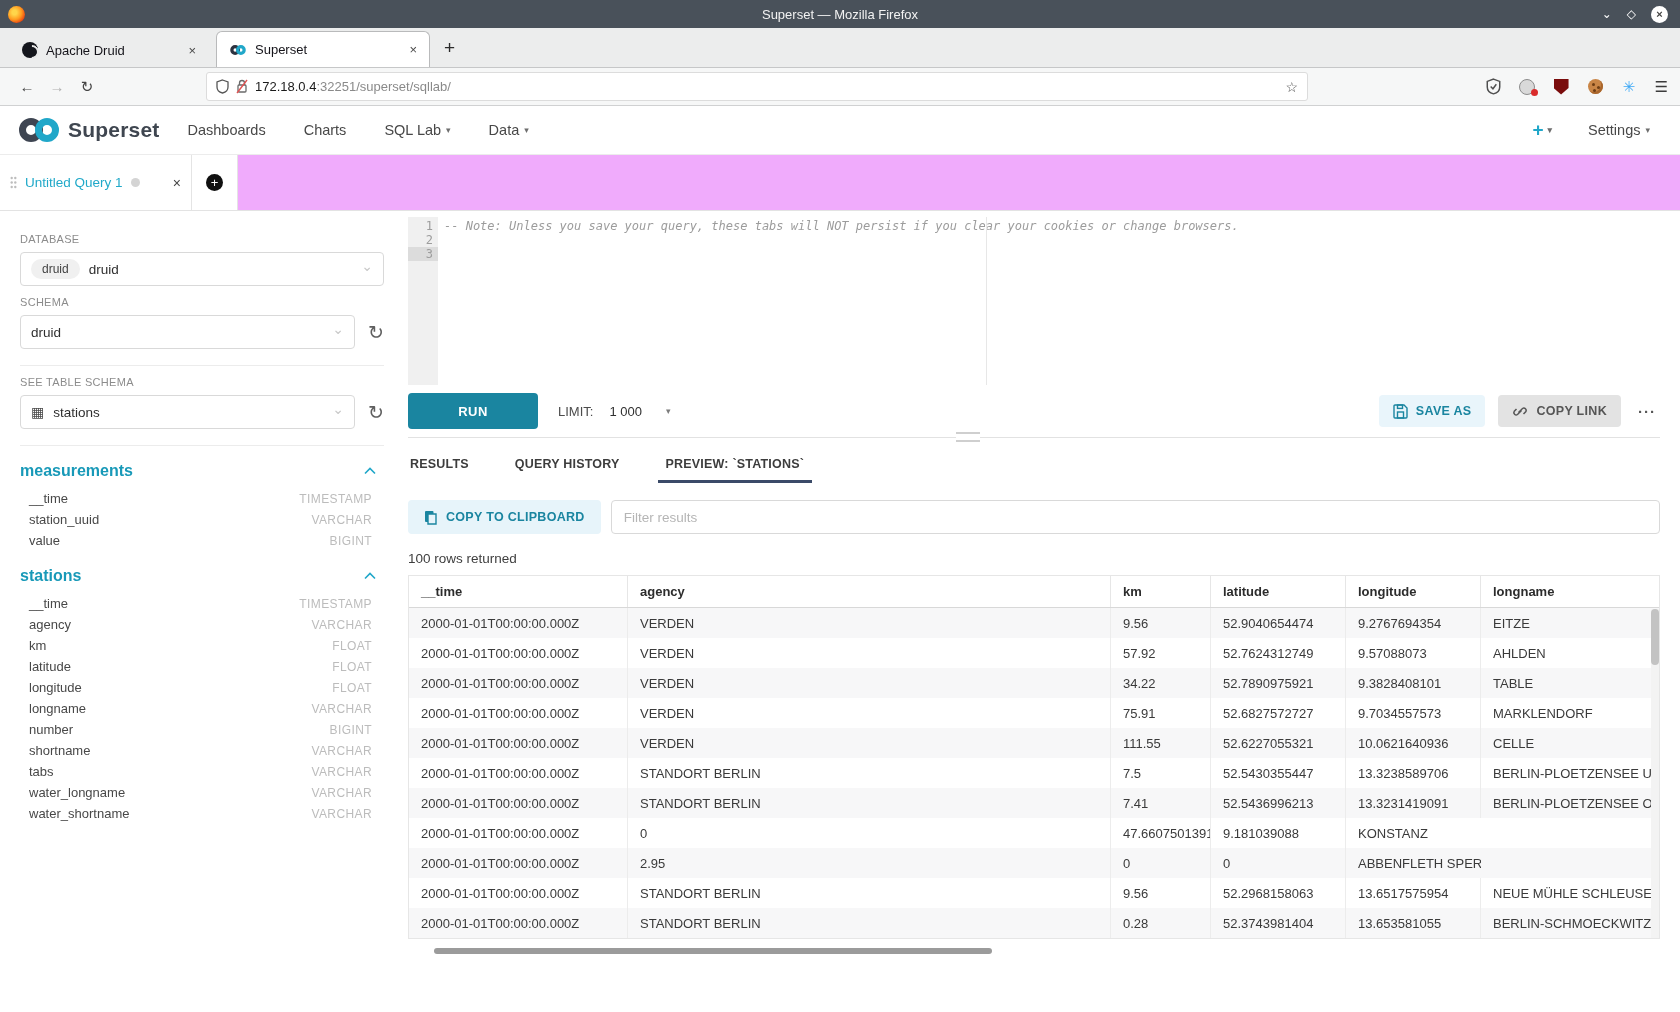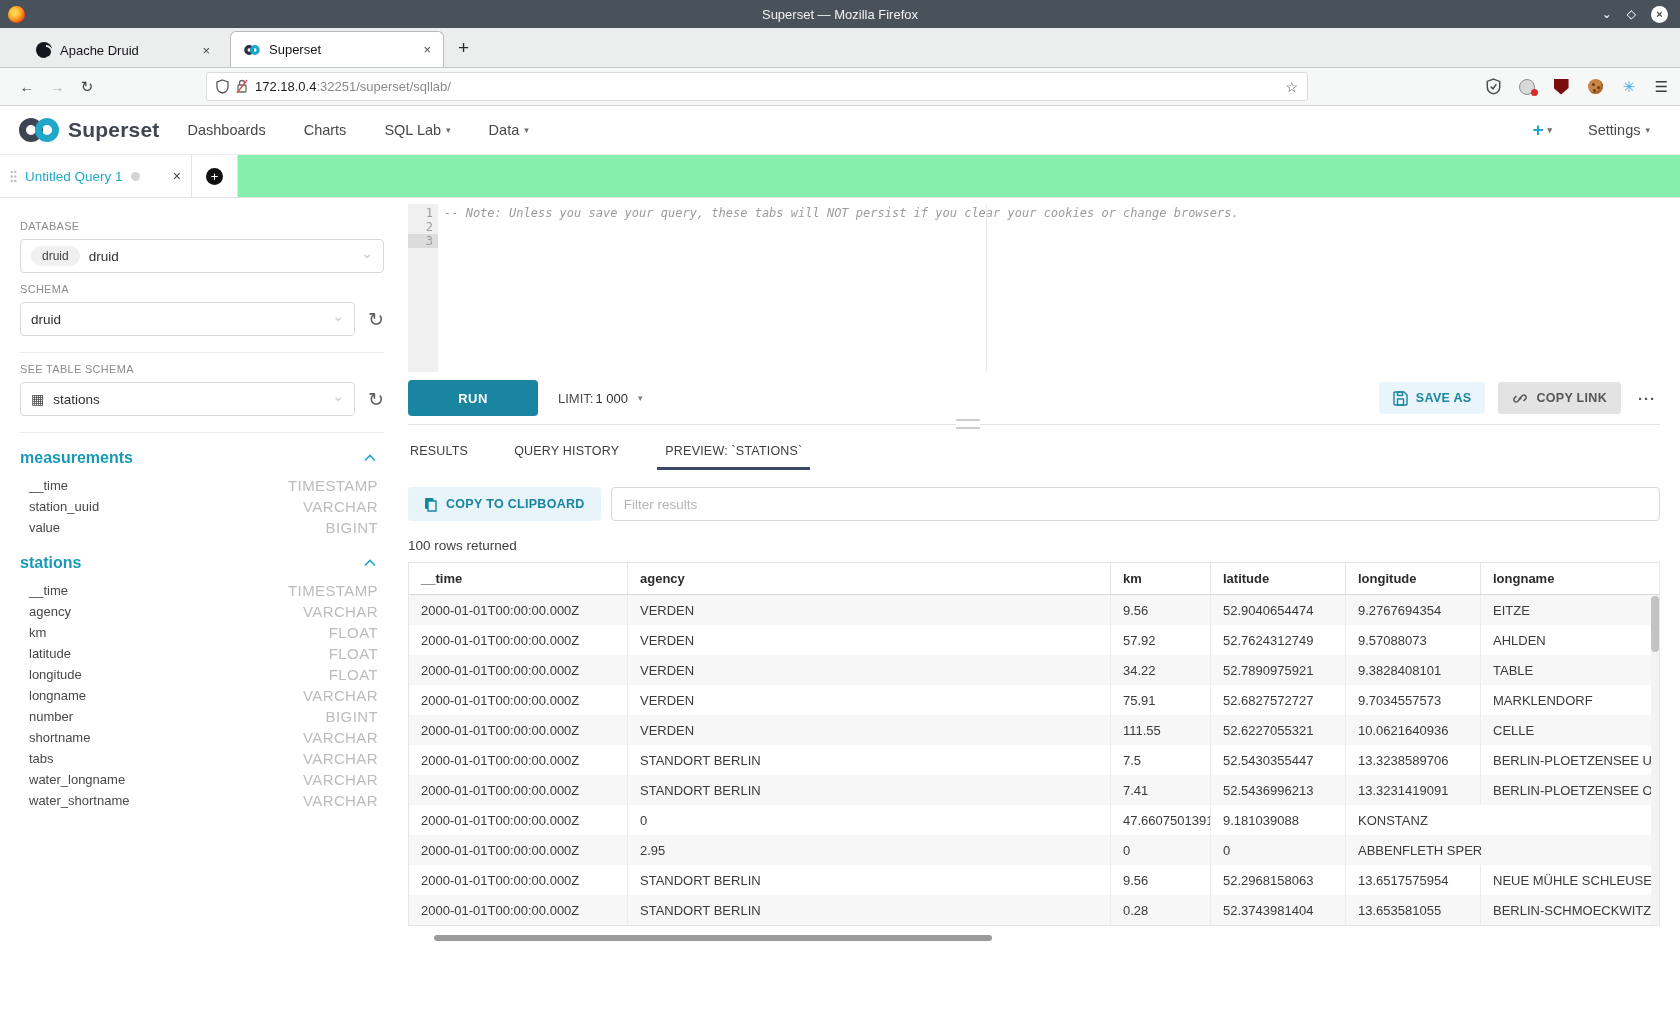--- a/index.html
+++ b/index.html
@@ -10,21 +10,21 @@
   .titlebar{height:28px;background:#49515a;display:flex;align-items:center;position:relative;color:#f2f2f2}
   .ff-icon{width:17px;height:17px;border-radius:50%;margin-left:8px;
     background:radial-gradient(circle at 38% 38%,#ffd54a 0 16%,#ff9a1f 48%,#e4300e 82%)}
   .tb-title{position:absolute;left:50%;transform:translateX(-50%);font-size:13px}
   .tb-controls{margin-left:auto;display:flex;align-items:center;gap:15px;padding-right:12px}
   .tb-ctl{font-size:12px;color:#fff;line-height:1}
   .close-circle{width:17px;height:17px;background:#fff;color:#444;border-radius:50%;
     display:flex;align-items:center;justify-content:center;font-size:11px;font-weight:bold}
 
   .tabstrip{height:40px;background:#eceded;border-bottom:1px solid #c6c7c8;
-    display:flex;align-items:flex-end;padding-left:24px}
+    display:flex;align-items:flex-end;padding-left:10px}
   .btab{height:34px;display:flex;align-items:center;gap:8px;padding:0 12px;font-size:13px;color:#15141a;width:198px}
   .btab.active{background:#fff;border:1px solid #b9babb;border-bottom:none;border-radius:6px 6px 0 0;margin-left:8px;width:214px;height:36px}
   .btab .title{flex:1;overflow:hidden;white-space:nowrap}
   .tabclose{color:#4a4a4a;font-size:13px}
   .fav-druid{width:16px;height:16px;border-radius:50%;background:#14161c;position:relative;flex:none}
   .fav-druid:after{content:"";position:absolute;left:3px;top:3px;width:10px;height:10px;border-radius:50%;border:2px solid #e8e8e8;border-left-color:transparent;border-bottom-color:transparent;transform:rotate(45deg)}
   .newtab{font-size:19px;color:#2b2b2b;margin:0 0 8px 14px}
 
   .urlrow{height:38px;background:#f6f7f7;border-bottom:1px solid #d0d1d2;display:flex;align-items:center;padding:0 12px}
   .navbtn{font-size:15px;color:#454545;width:30px;text-align:center}
@@ -49,21 +49,21 @@
   .brand{display:flex;align-items:center;gap:6px;margin-right:28px}
   .brand-text{font-size:21px;font-weight:bold;color:#3f4650;letter-spacing:.2px}
   .nav-items{display:flex;align-items:center;gap:38px}
   .nav-item{font-size:14.5px;color:#484848;display:flex;align-items:center;gap:5px}
   .caret{font-size:9px;color:#6e6e6e}
   .nav-right{margin-left:auto;display:flex;align-items:center;gap:36px;padding-right:14px}
   .plus-btn{color:#20a7c9;font-size:19px;font-weight:bold;display:flex;align-items:center;gap:4px}
   .settings{font-size:14.5px;color:#484848;display:flex;align-items:center;gap:5px}
 
   
-  .qstrip{height:43px;background:#86efac;border-bottom:1px solid #e3e3e3;display:flex;align-items:stretch}
+  .qstrip{height:56px;background:#f0abfc;border-bottom:1px solid #e3e3e3;display:flex;align-items:stretch}
   .qtab{width:192px;background:#fff;display:flex;align-items:center;gap:8px;padding:0 10px;border-right:1px solid #e4e4e4}
   .qtab-title{color:#21a9c9;font-size:13.5px}
   .qtab-dot{width:9px;height:9px;border-radius:50%;background:#d4d4d4}
   .qtab-close{margin-left:auto;color:#454545;font-size:14px}
   .qadd{width:46px;background:#fff;display:flex;align-items:center;justify-content:center;border-right:1px solid #e4e4e4}
   .qadd-circle{width:17px;height:17px;border-radius:50%;background:#101010;color:#fff;font-size:13px;
     display:flex;align-items:center;justify-content:center;line-height:1}
 
   
   .content{display:flex;height:814px}
@@ -75,57 +75,57 @@
   .pill{background:#f0f0f0;border-radius:11px;padding:3px 11px;font-size:12px;color:#444}
   .chev{margin-left:auto;color:#c9c9c9;font-size:14px;line-height:0;margin-top:-6px}
   .refresh{font-size:19px;color:#5f5f5f;line-height:1}
   .grid-ico{font-size:14px;color:#484848;line-height:1}
   .sb-div{border:none;border-top:1px solid #ececec;margin:16px 0 4px}
   .tbl-head{display:flex;align-items:center;margin:16px 0 8px}
   .tbl-name{color:#1899b8;font-size:16px;font-weight:bold}
   .tbl-collapse{margin-left:auto;margin-right:8px;line-height:0}
   .col-row{display:flex;align-items:center;height:21px;padding-left:9px}
   .col-name{font-size:13px;color:#484848}
-  .col-type{margin-left:auto;margin-right:6px;font-size:15px;color:#bcbcbc;letter-spacing:.4px}
+  .col-type{margin-left:auto;margin-right:12px;font-size:12px;color:#bcbcbc;letter-spacing:.4px}
 
   .main{flex:1;margin-right:20px;padding-left:8px;display:flex;flex-direction:column}
 
   
   .editor{height:168px;margin-top:6px;display:flex;position:relative;overflow:hidden}
   .gutter{width:30px;background:#f0f0f0;color:#9d9d9d;flex:none;
     font:12px/14px "DejaVu Sans Mono",monospace;text-align:right;padding-top:2px}
   .gutter .ln{height:14px;padding-right:5px}
   .gutter .ln.active{background:#dcdcdc}
   .code{flex:1;position:relative;font:12px/14px "DejaVu Sans Mono",monospace;padding-top:2px}
   .cline{height:14px;white-space:pre;padding-left:6px}
   .cline.comment{color:#9c9c9c;font-style:italic}
   .cline.active{background:#fbf6cd;font-weight:bold;color:#111}
   .cursor{display:inline-block;width:2px;height:12px;background:#000;vertical-align:-2px;margin-left:1px}
   .print-margin{position:absolute;left:548px;top:0;bottom:0;width:1px;background:#e7e7e7}
 
   
   .ed-toolbar{height:52px;display:flex;align-items:center}
   .run{width:130px;height:36px;background:#1a85a0;color:#fff;font-weight:bold;font-size:13px;
     letter-spacing:.4px;border-radius:4px;display:flex;align-items:center;justify-content:center}
-  .limit{margin-left:20px;font-size:13px;color:#4c4c4c;display:flex;align-items:center;gap:2px}
+  .limit{margin-left:20px;font-size:13px;color:#4c4c4c;display:flex;align-items:center;gap:16px}
   .limit-val{color:#303030}
   .limit-caret{font-size:9px;color:#7c7c7c;margin-left:8px}
   .right-group{margin-left:auto;display:flex;align-items:center;gap:13px}
   .btn{height:32px;display:flex;align-items:center;gap:8px;padding:0 14px;border-radius:4px;
     font-size:12.5px;font-weight:bold;letter-spacing:.3px}
   .saveas{background:#e9f5fb;color:#1a85a0}
   .copylink{background:#e3e3e3;color:#565656}
   .more-dots{color:#565656;font-size:15px;letter-spacing:1px;margin:0 4px;font-weight:bold}
 
   .splitter{position:relative;border-top:1px solid #e2e2e2;height:8px}
   .grip{position:absolute;left:548px;top:-6px;width:24px;height:10px;background:#fff;
     border-top:2px solid #cfcfcf;border-bottom:2px solid #cfcfcf}
 
   
-  .stabs{display:flex;gap:42px;height:38px;align-items:stretch;font-size:12.5px;color:#3d3d3d;font-weight:400}
+  .stabs{display:flex;gap:42px;height:38px;align-items:stretch;font-size:12.5px;color:#3d3d3d;font-weight:700}
   .stab{display:flex;align-items:center;position:relative;padding:0 2px;letter-spacing:.2px}
   .stab.active:after{content:"";position:absolute;left:-6px;right:-6px;bottom:0;height:3px;background:#3b4a68}
 
   .res-toolbar{margin-top:17px;display:flex;gap:10px;height:34px}
   .copyclip{display:flex;align-items:center;gap:9px;background:#e7f4fa;color:#1a85a0;
     font-weight:bold;font-size:12.5px;letter-spacing:.3px;padding:0 16px;border-radius:4px}
   .filter{flex:1;height:34px;border:1px solid #d9d9d9;border-radius:4px;padding:0 12px;
     font-size:13.5px;color:#333;font-family:"Liberation Sans",sans-serif;outline:none}
   .filter::placeholder{color:#b5b5b5}
 

